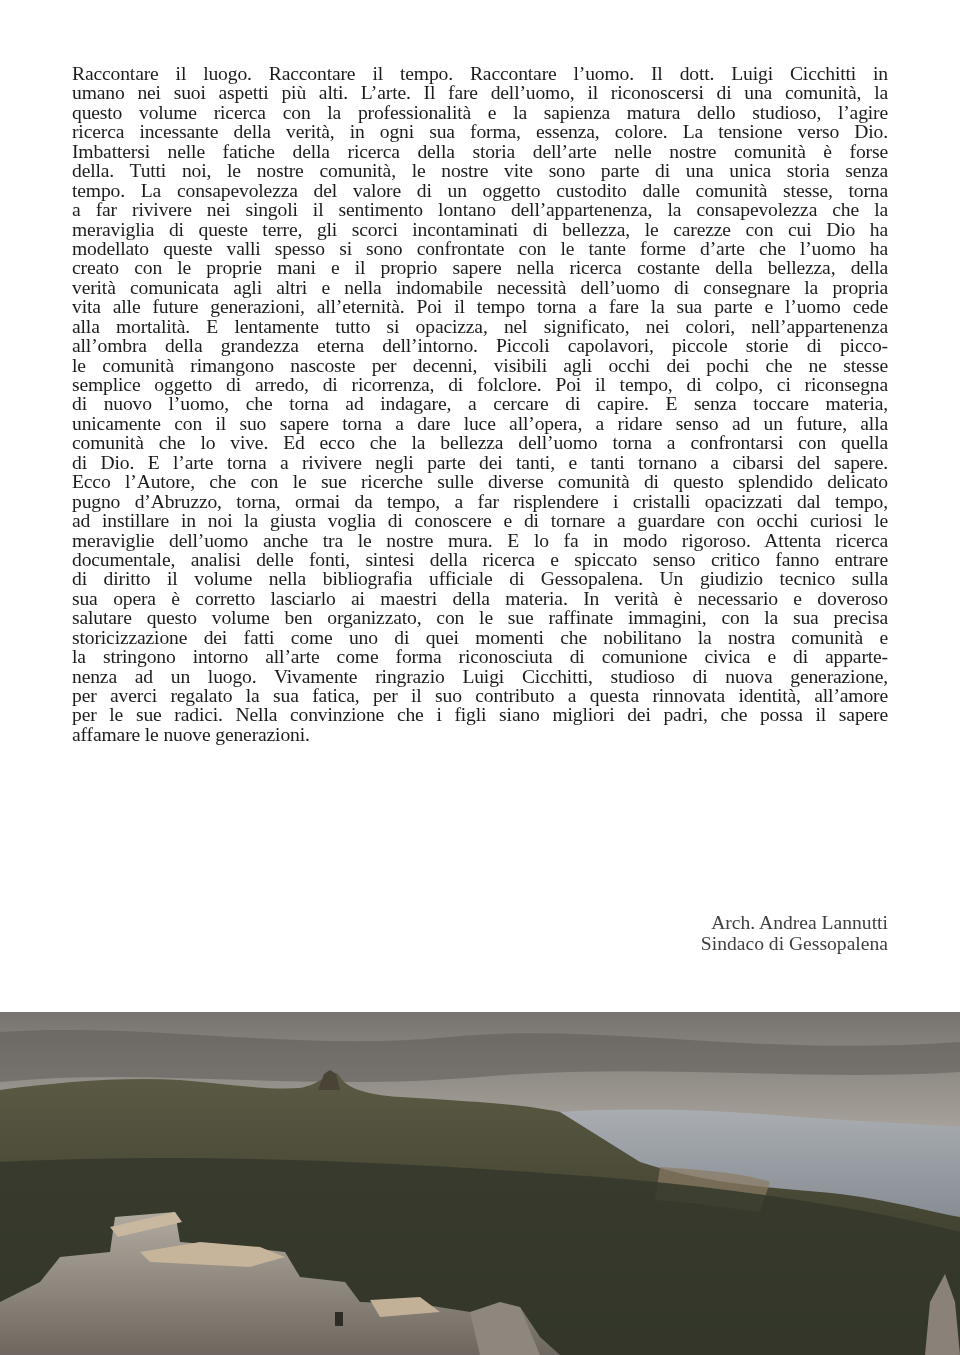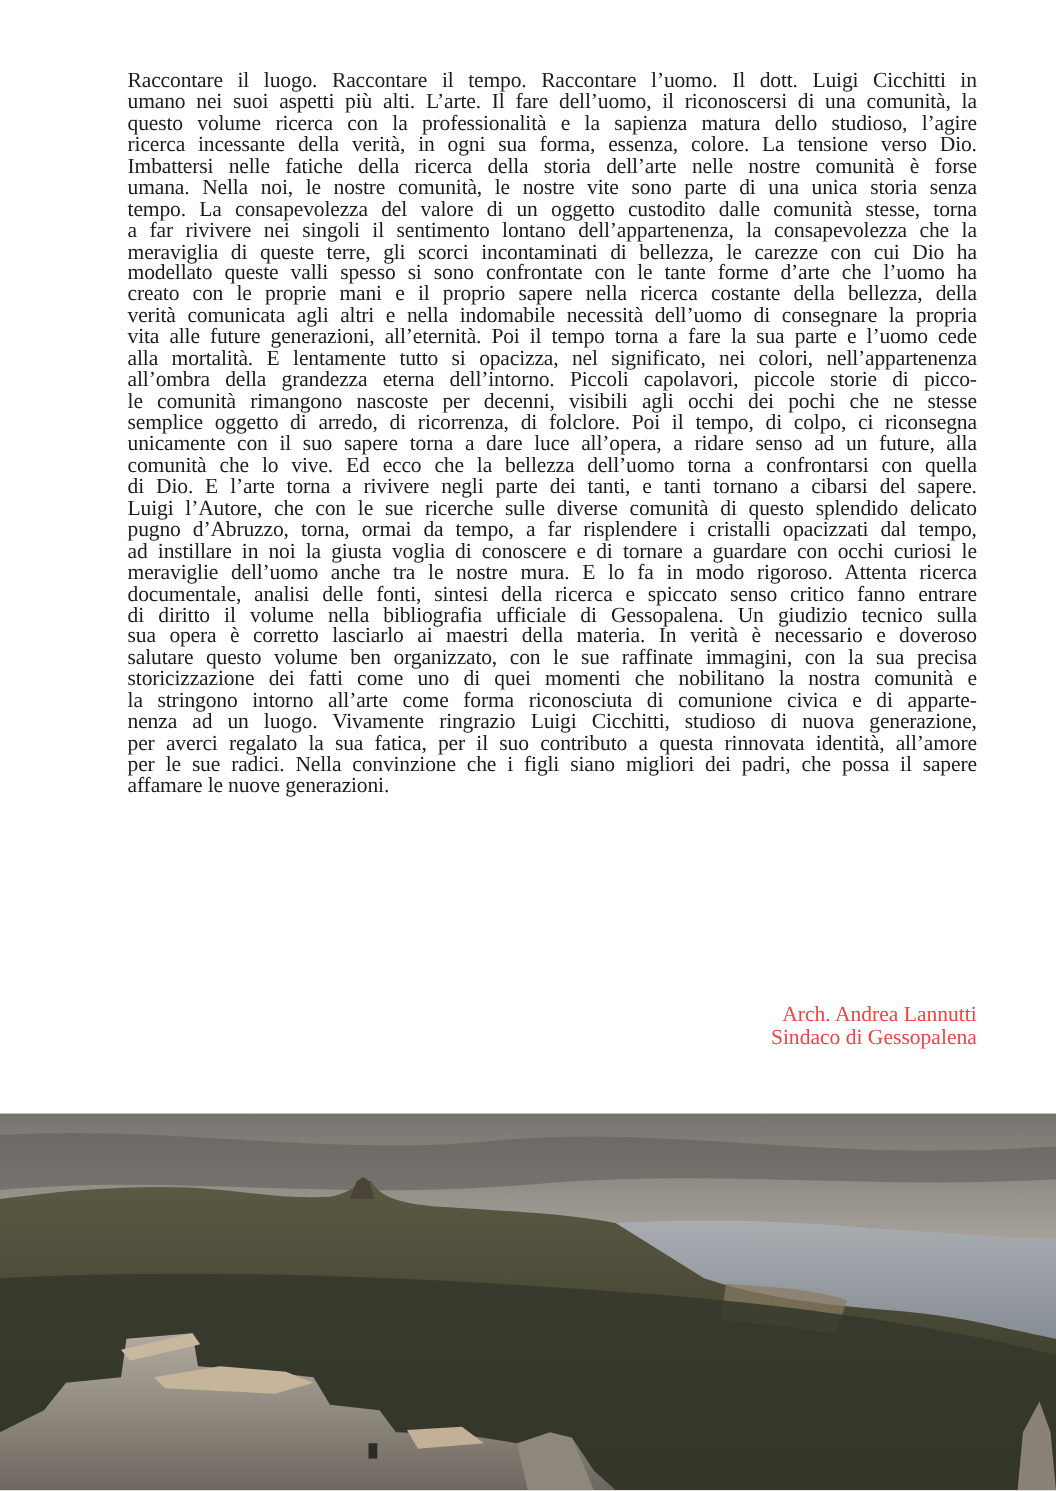--- a/index.html
+++ b/index.html
@@ -14,31 +14,30 @@
       color: #1c1c1c;
     }
     .line {
       display: block;
       height: 19.45px;
       line-height: 19.45px;
       text-align: justify;
       text-align-last: justify;
       white-space: nowrap;
       letter-spacing: -0.15px;
-      margin-left: 44px;
     }
     .line.last { text-align-last: left; }
     .signature {
       position: absolute;
       right: 72px;
       top: 912px;
       text-align: right;
       font-family: "Liberation Serif", "DejaVu Serif", serif;
       font-size: 19.6px;
-      color: #ef4444;
+      color: #404040;
       line-height: 21px;
     }
     .signature .role { }
     .photo {
       position: absolute;
       left: 0;
       top: 1012px;
       width: 960px;
       height: 343px;
       overflow: hidden;
@@ -47,36 +46,37 @@
   </style>
 </head>
 <body>
 
 <div class="page-text" id="body-text">
     <span class="line">Raccontare il luogo. Raccontare il tempo. Raccontare l’uomo. Il dott. Luigi Cicchitti in</span>
     <span class="line">umano nei suoi aspetti più alti. L’arte. Il fare dell’uomo, il riconoscersi di una comunità, la</span>
     <span class="line">questo volume ricerca con la professionalità e la sapienza matura dello studioso, l’agire</span>
     <span class="line">ricerca incessante della verità, in ogni sua forma, essenza, colore. La tensione verso Dio.</span>
     <span class="line">Imbattersi nelle fatiche della ricerca della storia dell’arte nelle nostre comunità è forse</span>
-    <span class="line">umana. Nella noi, le nostre comunità, le nostre vite sono parte di una unica storia senza</span>
+    <span class="line">della. Tutti noi, le nostre comunità, le nostre vite sono parte di una unica storia senza</span>
     <span class="line">tempo. La consapevolezza del valore di un oggetto custodito dalle comunità stesse, torna</span>
     <span class="line">a far rivivere nei singoli il sentimento lontano dell’appartenenza, la consapevolezza che la</span>
     <span class="line">meraviglia di queste terre, gli scorci incontaminati di bellezza, le carezze con cui Dio ha</span>
     <span class="line">modellato queste valli spesso si sono confrontate con le tante forme d’arte che l’uomo ha</span>
     <span class="line">creato con le proprie mani e il proprio sapere nella ricerca costante della bellezza, della</span>
     <span class="line">verità comunicata agli altri e nella indomabile necessità dell’uomo di consegnare la propria</span>
     <span class="line">vita alle future generazioni, all’eternità. Poi il tempo torna a fare la sua parte e l’uomo cede</span>
     <span class="line">alla mortalità. E lentamente tutto si opacizza, nel significato, nei colori, nell’appartenenza</span>
     <span class="line">all’ombra della grandezza eterna dell’intorno. Piccoli capolavori, piccole storie di picco-</span>
     <span class="line">le comunità rimangono nascoste per decenni, visibili agli occhi dei pochi che ne stesse</span>
     <span class="line">semplice oggetto di arredo, di ricorrenza, di folclore. Poi il tempo, di colpo, ci riconsegna</span>
+    <span class="line">di nuovo l’uomo, che torna ad indagare, a cercare di capire. E senza toccare materia,</span>
     <span class="line">unicamente con il suo sapere torna a dare luce all’opera, a ridare senso ad un future, alla</span>
     <span class="line">comunità che lo vive. Ed ecco che la bellezza dell’uomo torna a confrontarsi con quella</span>
     <span class="line">di Dio. E l’arte torna a rivivere negli parte dei tanti, e tanti tornano a cibarsi del sapere.</span>
-    <span class="line">Luigi l’Autore, che con le sue ricerche sulle diverse comunità di questo splendido delicato</span>
+    <span class="line">Ecco l’Autore, che con le sue ricerche sulle diverse comunità di questo splendido delicato</span>
     <span class="line">pugno d’Abruzzo, torna, ormai da tempo, a far risplendere i cristalli opacizzati dal tempo,</span>
     <span class="line">ad instillare in noi la giusta voglia di conoscere e di tornare a guardare con occhi curiosi le</span>
     <span class="line">meraviglie dell’uomo anche tra le nostre mura. E lo fa in modo rigoroso. Attenta ricerca</span>
     <span class="line">documentale, analisi delle fonti, sintesi della ricerca e spiccato senso critico fanno entrare</span>
     <span class="line">di diritto il volume nella bibliografia ufficiale di Gessopalena. Un giudizio tecnico sulla</span>
     <span class="line">sua opera è corretto lasciarlo ai maestri della materia. In verità è necessario e doveroso</span>
     <span class="line">salutare questo volume ben organizzato, con le sue raffinate immagini, con la sua precisa</span>
     <span class="line">storicizzazione dei fatti come uno di quei momenti che nobilitano la nostra comunità e</span>
     <span class="line">la stringono intorno all’arte come forma riconosciuta di comunione civica e di apparte-</span>
     <span class="line">nenza ad un luogo. Vivamente ringrazio Luigi Cicchitti, studioso di nuova generazione,</span>

